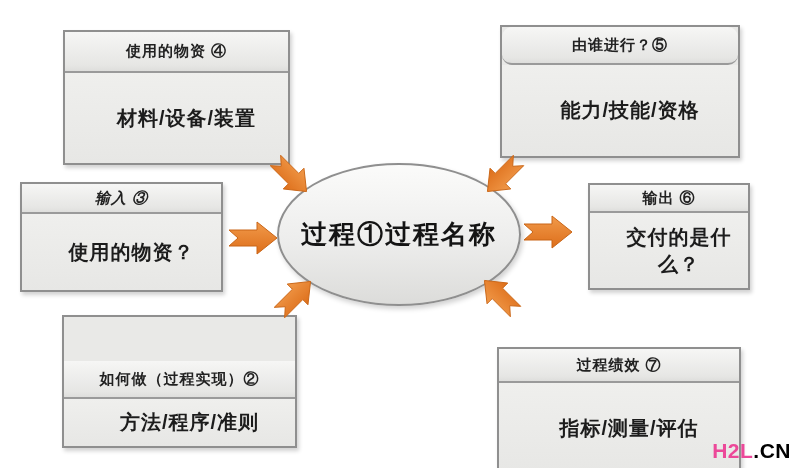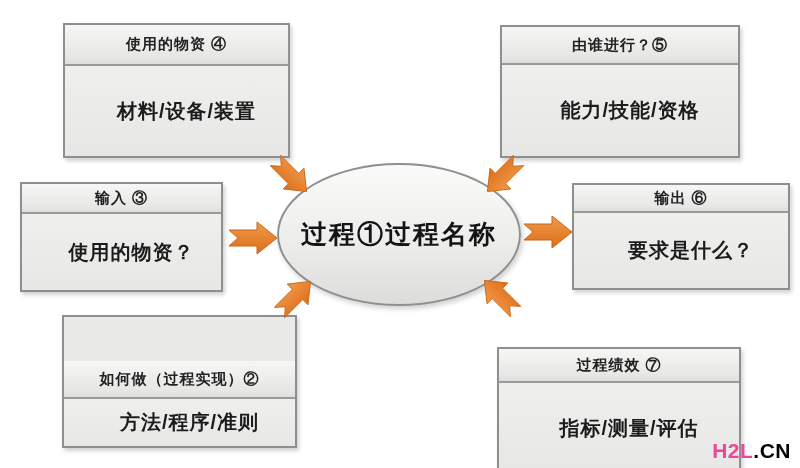--- a/index.html
+++ b/index.html
@@ -45,27 +45,27 @@
     align-items: center;
     justify-content: center;
     background: linear-gradient(180deg, #efefed 0%, #e7e7e5 100%);
     font-size: 20px;
     font-weight: 600;
     letter-spacing: 1px;
     color: #1c1c1c;
     padding-left: 20px;
   }
 
-  .box-materials   { left: 63px;  top: 23px;  width: 227px; height: 135px; }
+  .box-materials   { left: 63px;  top: 30px;  width: 227px; height: 135px; }
   .box-materials .box-header { height: 39px; }
   .box-who         { left: 500px; top: 25px;  width: 240px; height: 133px; }
-  .box-who .box-header { height: 36px; }
+  .box-who .box-header { height: 36px; border-radius: 10px; }
   .box-input       { left: 20px;  top: 182px; width: 203px; height: 110px; }
-  .box-input .box-header { height: 28px; }
-  .box-output      { left: 572px; top: 183px; width: 218px; height: 107px; text-align: center; }
+  .box-input .box-header { height: 28px; font-style: italic; }
+  .box-output      { left: 588px; top: 183px; width: 162px; height: 107px; text-align: center; }
   .box-output .box-header { height: 26px; }
   .box-how         { left: 62px;  top: 315px; width: 235px; height: 133px; }
   .box-how .box-header { height: 36px; margin-top: 44px; }
   .box-performance { left: 497px; top: 319px; width: 244px; height: 128px; margin-top: 28px; }
   .box-performance .box-header { height: 32px; }
 
   
   .ellipse {
     position: absolute;
     left: 277px;
@@ -157,21 +157,21 @@
     <div class="box-body">
       <span>使用的物资？</span>
     </div>
   </div>
 
   <div class="box box-output">
     <div class="box-header">
       <span>输出 ⑥</span>
     </div>
     <div class="box-body">
-      <span>要求是什么？</span>
+      <span>交付的是什么？</span>
     </div>
   </div>
 
   <div class="box box-how">
     <div class="box-header">
       <span>如何做（过程实现）②</span>
     </div>
     <div class="box-body">
       <span>方法/程序/准则</span>
     </div>

